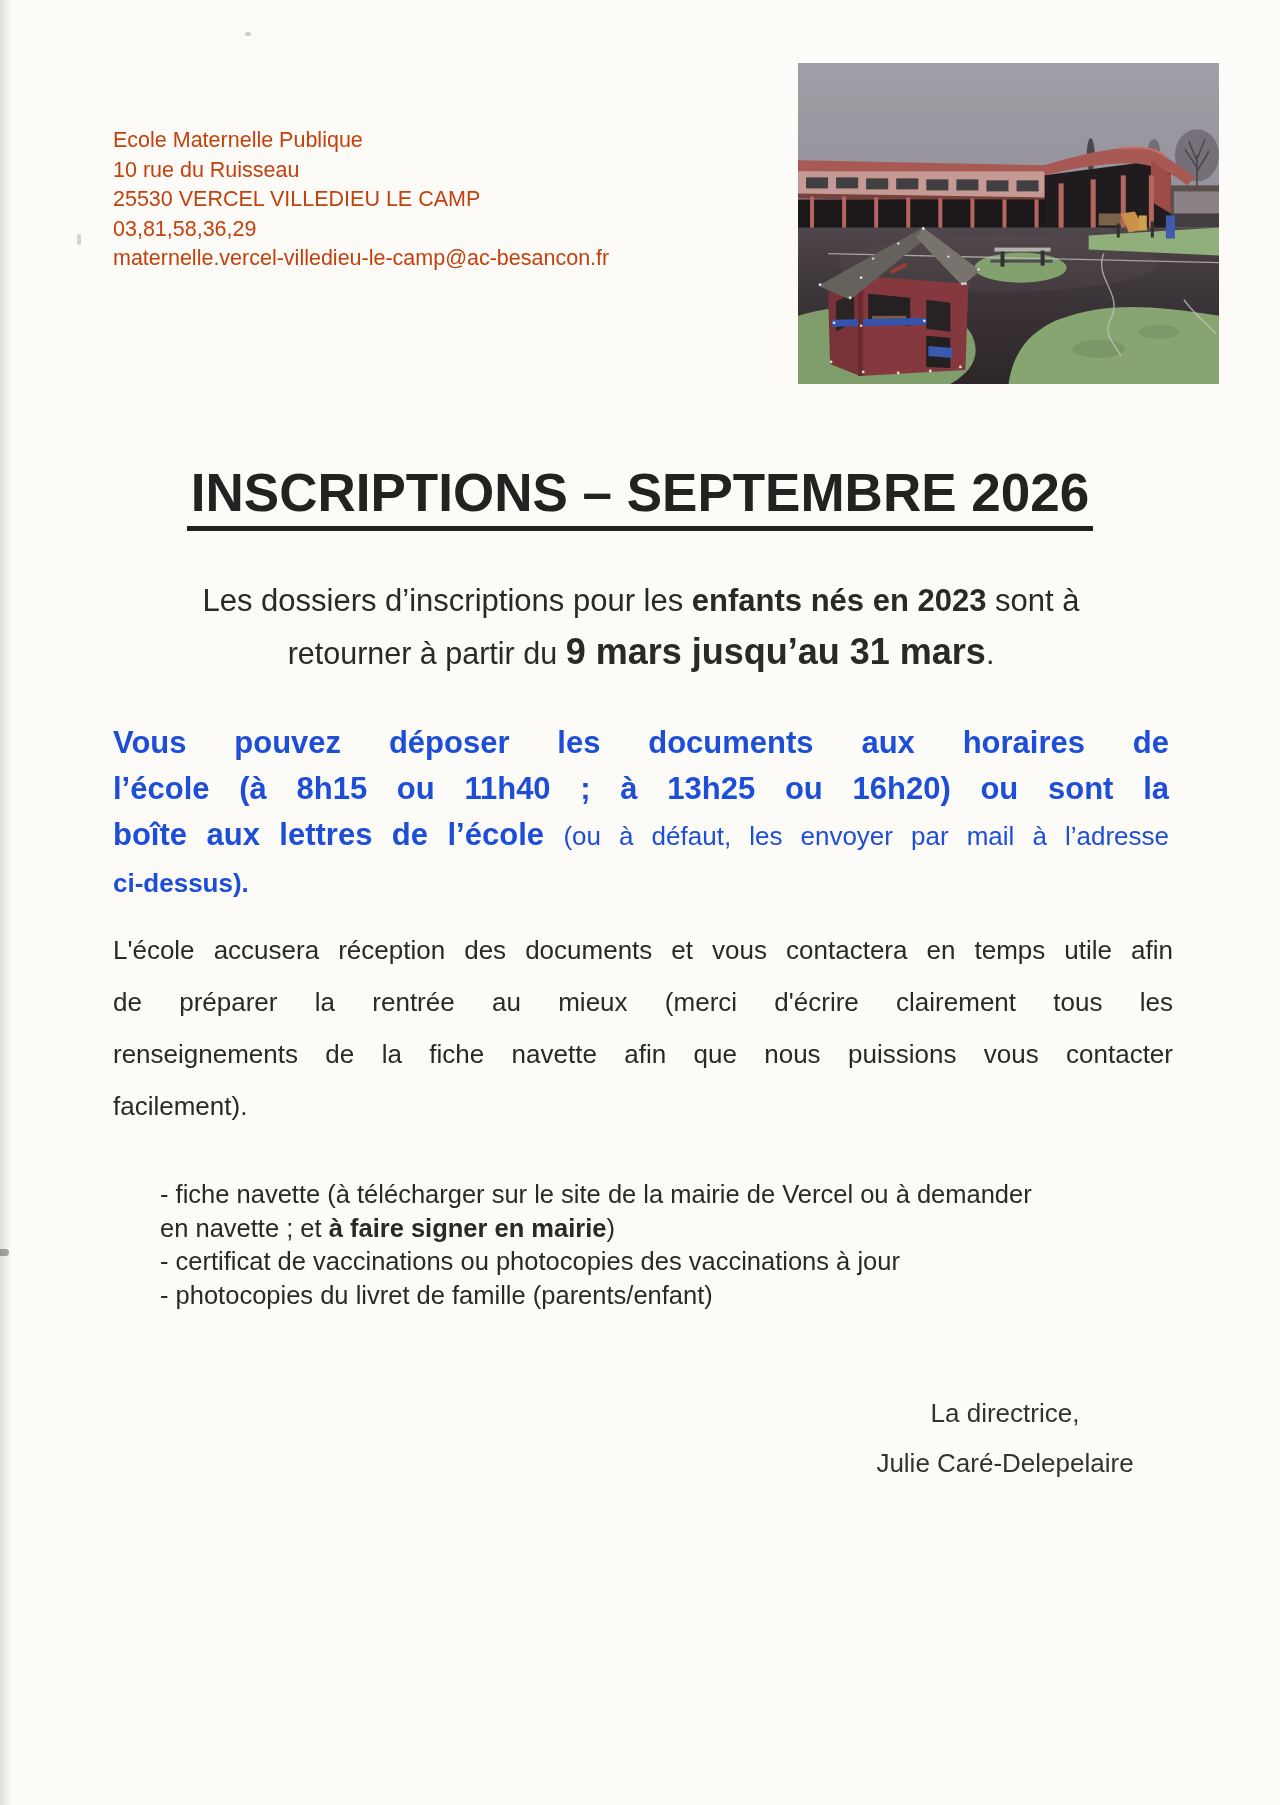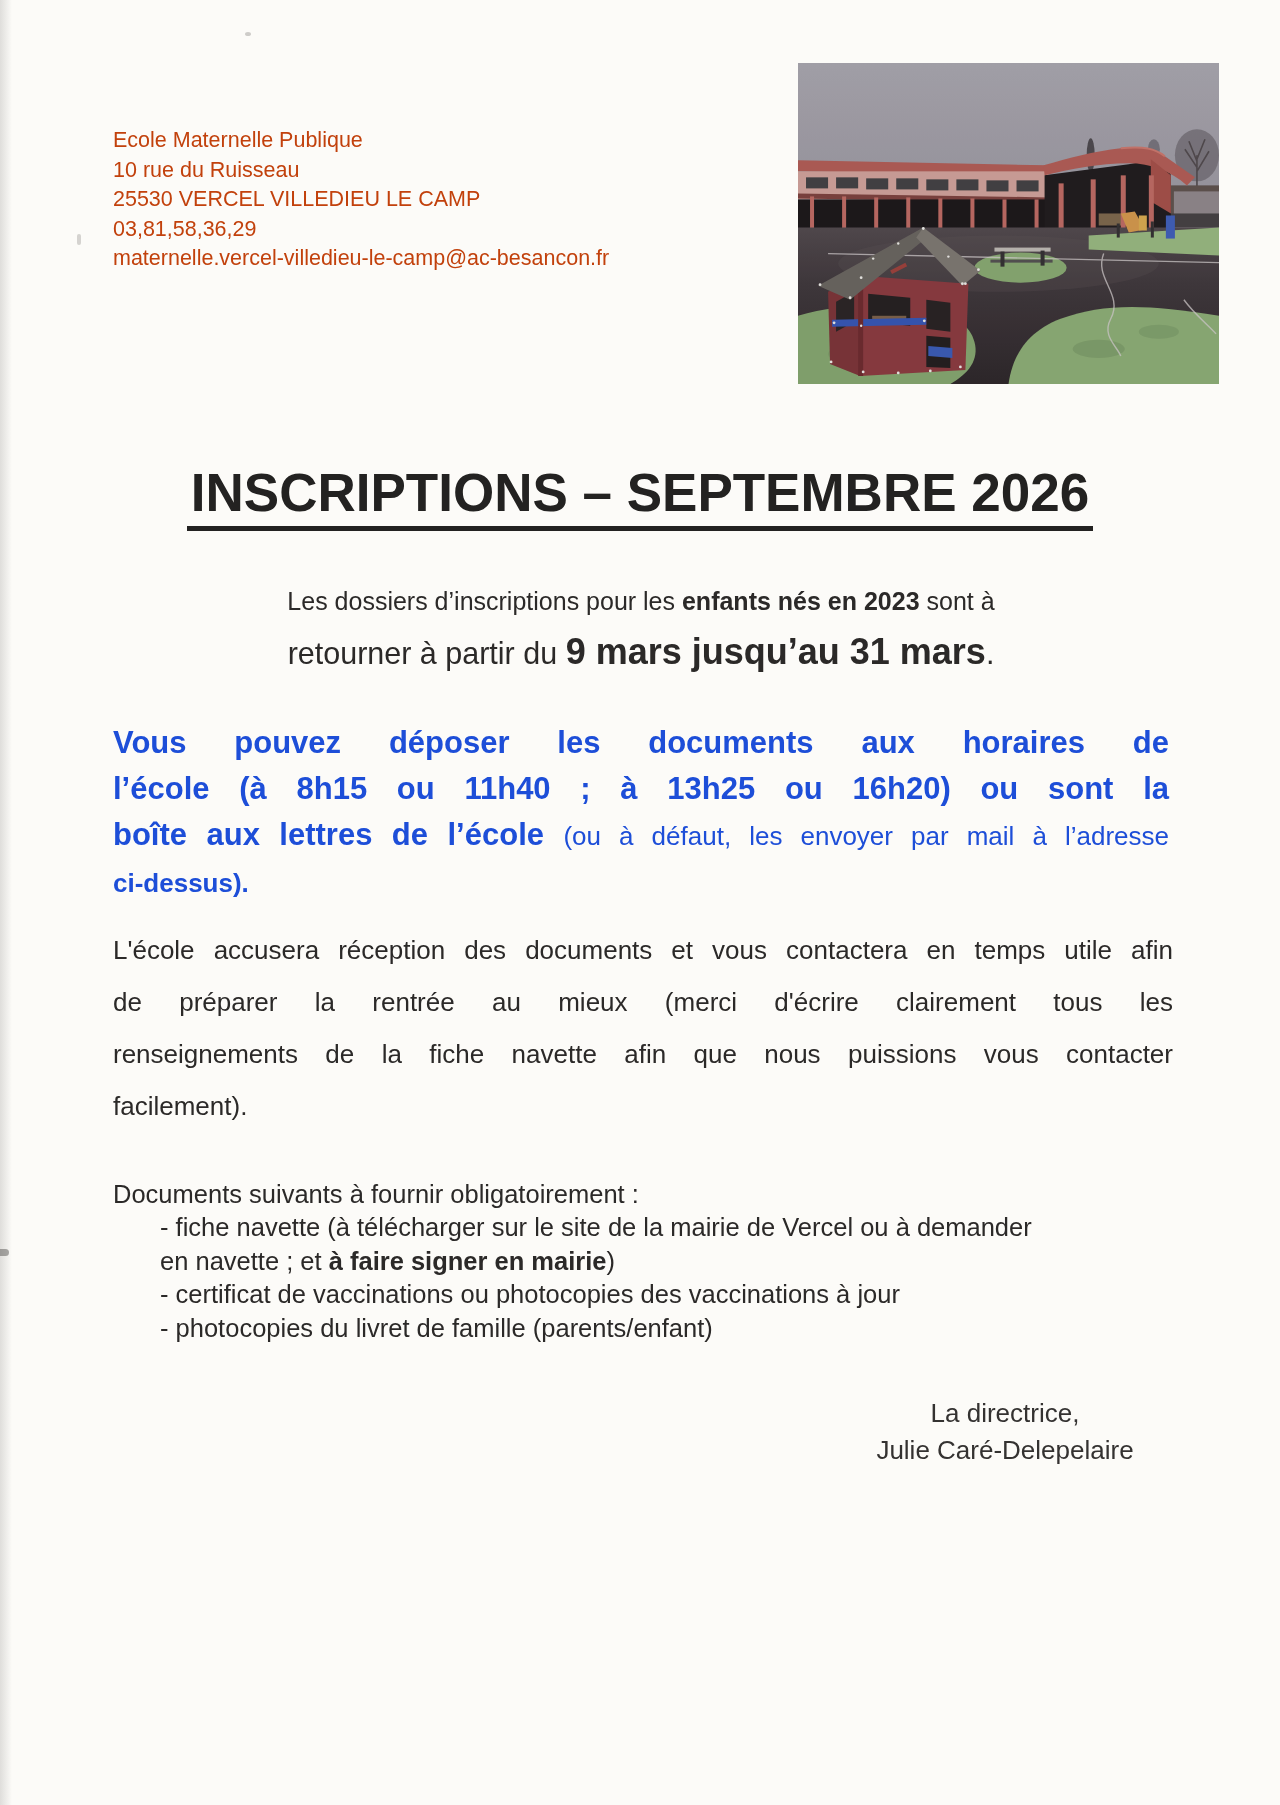--- a/index.html
+++ b/index.html
@@ -29,21 +29,21 @@
   .photo svg{display:block;width:100%;height:100%;}
 
   
   .title-wrap{left:0;top:444px;width:1280px;text-align:center;margin-top:18px;}
   .title-text{display:inline-block;
     font-size:53px;font-weight:bold;letter-spacing:0px;color:#232221;
     border-bottom:5px solid #232221;padding:0 4px 3px 4px;}
 
   
   .intro{left:113px;top:576px;width:1056px;text-align:center;color:#2b2928;}
-  .intro-l1{font-size:25px;line-height:50px;}
+  .intro-l1{font-size:31px;line-height:50px;}
   .intro-l2{font-size:30.5px;line-height:52px;}
   .intro b{font-weight:bold;}
   .intro-l2 .big{font-size:36px;font-weight:bold;}
 
   
   .deposit{left:113px;top:720px;width:1056px;color:#1d4ed8;}
   .jline{text-align:justify;text-align-last:justify;}
   .dep-line{font-size:31px;font-weight:bold;line-height:46px;}
   .dep-line .norm{font-weight:normal;font-size:26px;}
   .dep-last{font-size:26px;font-weight:bold;line-height:48px;text-align:left;}
@@ -54,21 +54,21 @@
   .rec-last{line-height:52px;text-align:left;}
 
   
   .documents{left:113px;top:1178px;width:1030px;font-size:25.5px;color:#2b2928;}
   .doc-heading{line-height:33px;}
   .doc-item{margin-left:47px;line-height:33.5px;}
   .doc-item b{font-weight:bold;}
 
   
   .signature{left:785px;top:1398px;width:440px;text-align:center;font-size:26px;color:#343231;}
-  .sig-name{margin-top:6px;}
+  .sig-name{margin-top:19px;}
 </style>
 </head>
 <body>
 
 <div class="abs scan-edge"></div>
 <div class="abs speck1"></div>
 <div class="abs speck2"></div>
 <div class="abs speck3"></div>
 
 <div class="abs header">
@@ -236,21 +236,20 @@
 </div>
 
 <div class="abs reception">
   <div class="rec-line jline">L'école accusera réception des documents et vous contactera en temps utile afin</div>
   <div class="rec-line jline">de préparer la rentrée au mieux (merci d'écrire clairement tous les</div>
   <div class="rec-line jline">renseignements de la fiche navette afin que nous puissions vous contacter</div>
   <div class="rec-last">facilement).</div>
 </div>
 
 <div class="abs documents">
-  <div class="doc-heading">Documents suivants à fournir obligatoirement :</div>
   <div class="doc-item">- fiche navette (à télécharger sur le site de la mairie de Vercel ou à demander</div>
   <div class="doc-item"><span>en navette ; et </span><b>à faire signer en mairie</b><span>)</span></div>
   <div class="doc-item">- certificat de vaccinations ou photocopies des vaccinations à jour</div>
   <div class="doc-item">- photocopies du livret de famille (parents/enfant)</div>
 </div>
 
 <div class="abs signature">
   <div>La directrice,</div>
   <div class="sig-name">Julie Caré-Delepelaire</div>
 </div>

